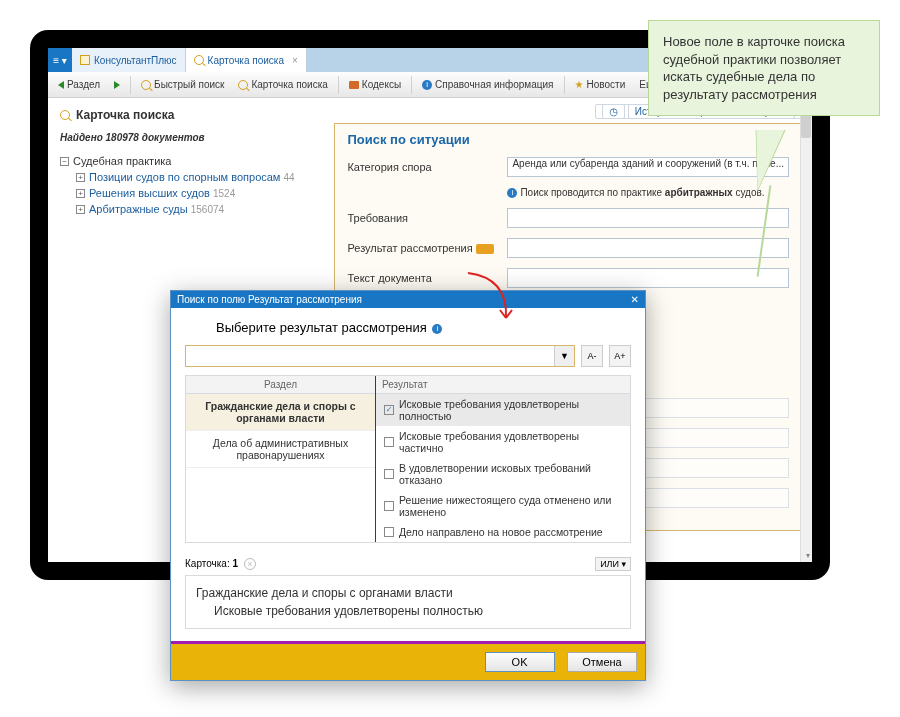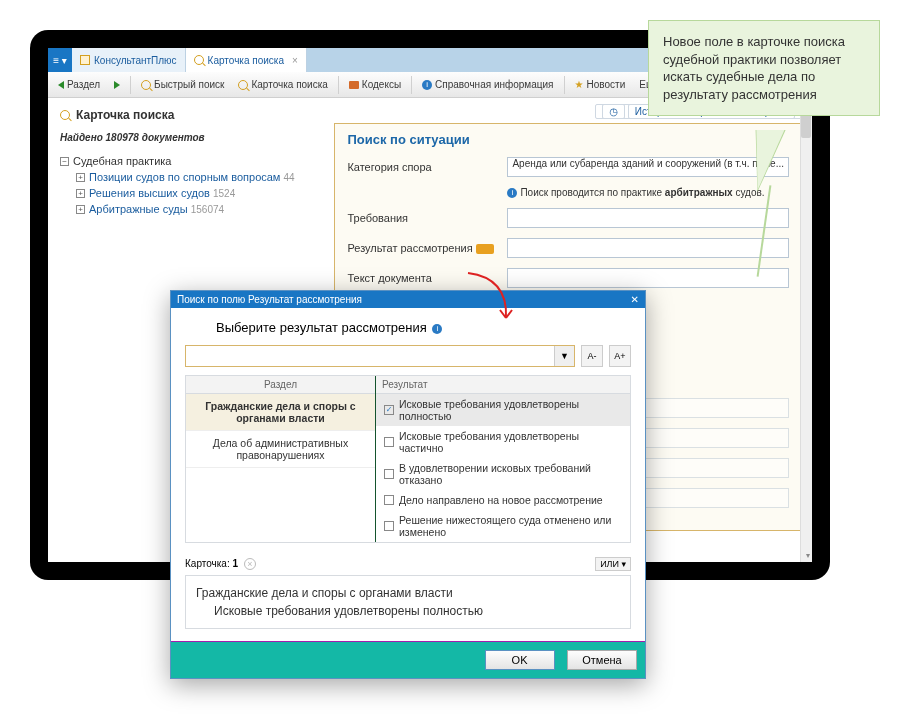--- a/index.html
+++ b/index.html
@@ -81,21 +81,21 @@
   .res-item { padding:4px 8px; display:flex; align-items:center; gap:5px; color:#333; cursor:pointer;}
   .res-item.sel { background:#e9e9e9; }
   .chk { width:10px; height:10px; border:1px solid #888; flex-shrink:0; font-size:8px; line-height:8px; text-align:center; color:#2a7ac4; }
 
   .sel-bar { margin-top:14px; display:flex; justify-content:space-between; align-items:center; font-size:10px; }
   .clear-sel { width:12px;height:12px;border:1px solid #bbb;border-radius:50%;color:#bbb;font-size:9px;text-align:center;line-height:10px;display:inline-block;margin-left:3px;cursor:pointer;}
   .logic-sel { border:1px solid #ccc; background:#f3f3f3; font-size:9px; padding:1px 4px; cursor:pointer;}
   .sel-box { border:1px solid #d7dbe0; padding:8px 10px; margin-top:4px; font-size:12px; color:#333; line-height:1.5; }
   .sel-box .sub { padding-left:18px; }
 
-  .dlg-footer { border-top:1px solid #a21caf; background:#14b8a6; padding:8px; text-align:right; }
+  .dlg-footer { border-top:3px solid #a21caf; background:#eab308; padding:8px; text-align:right; }
   .btn { display:inline-block; min-width:70px; padding:3px 12px; font-size:11px; border:1px solid #aaa; background:linear-gradient(#fdfdfd,#e4e4e4); margin-left:8px; text-align:center; cursor:pointer;}
   .btn.primary { border-color:#5a91c2; }
 
   
   .callout { position:absolute; right:20px; top:20px; width:232px; background:#e9f4dd; border:1px solid #b7d89b; padding:12px 14px; font-size:13px; color:#333; line-height:1.35; z-index:30; }
   .callout-tail { position:absolute; right:122px; top:130px; width:0; height:0; border-left:14px solid transparent; border-right:14px solid transparent; border-top:60px solid #e9f4dd; z-index:29; transform: skewX(-12deg);}
   .callout-tail-b { position:absolute; right:121px; top:130px; width:0; height:0; border-left:15px solid transparent; border-right:15px solid transparent; border-top:62px solid #b7d89b; z-index:28; transform: skewX(-12deg);}
   .callout-line { position:absolute; right:135px; top:185px; width:2px; height:92px; background:#b7d89b; z-index:27; transform: rotate(8deg); }
 
   
@@ -299,25 +299,25 @@
         <div class="res-item">
           <span class="chk"></span>
           <span>Исковые требования удовлетворены частично</span>
         </div>
         <div class="res-item">
           <span class="chk"></span>
           <span>В удовлетворении исковых требований отказано</span>
         </div>
         <div class="res-item">
           <span class="chk"></span>
-          <span>Дело направлено на новое рассмотрение</span>
+          <span>Решение нижестоящего суда отменено или изменено</span>
         </div>
         <div class="res-item">
           <span class="chk"></span>
-          <span>Решение нижестоящего суда отменено или изменено</span>
+          <span>Дело направлено на новое рассмотрение</span>
         </div>
       </div>
     </div>
 
     <div class="sel-bar">
       <span>
         <span>Карточка:</span>
         <b>1</b>
         <span class="clear-sel">×</span>
       </span>

